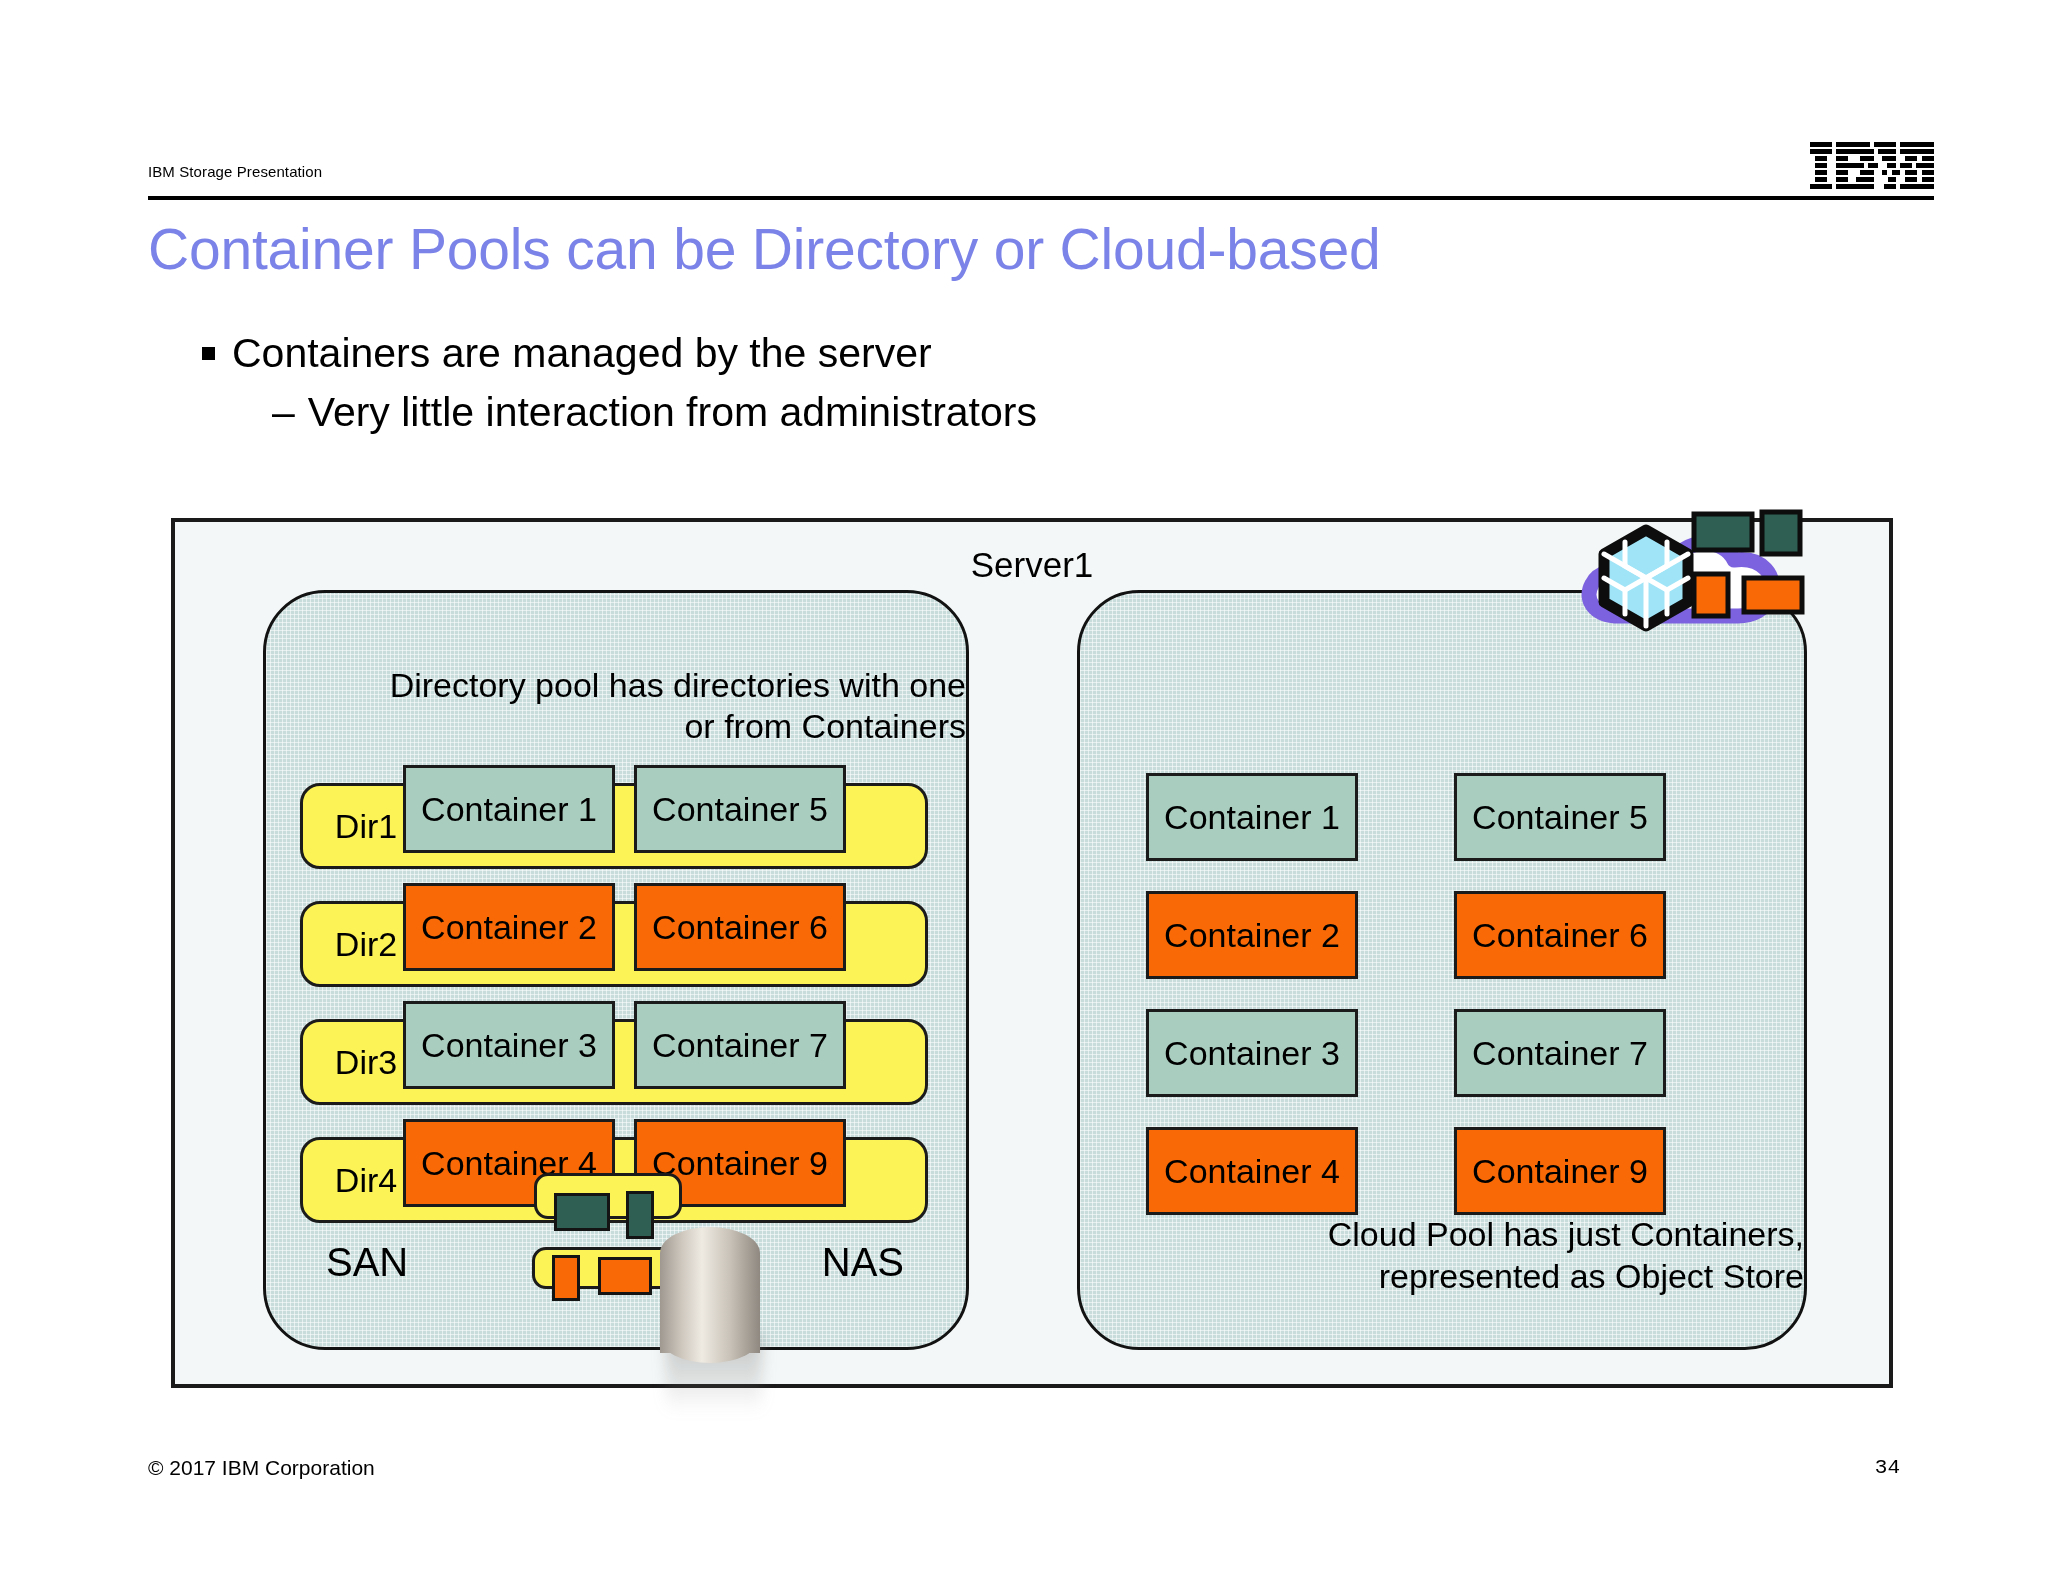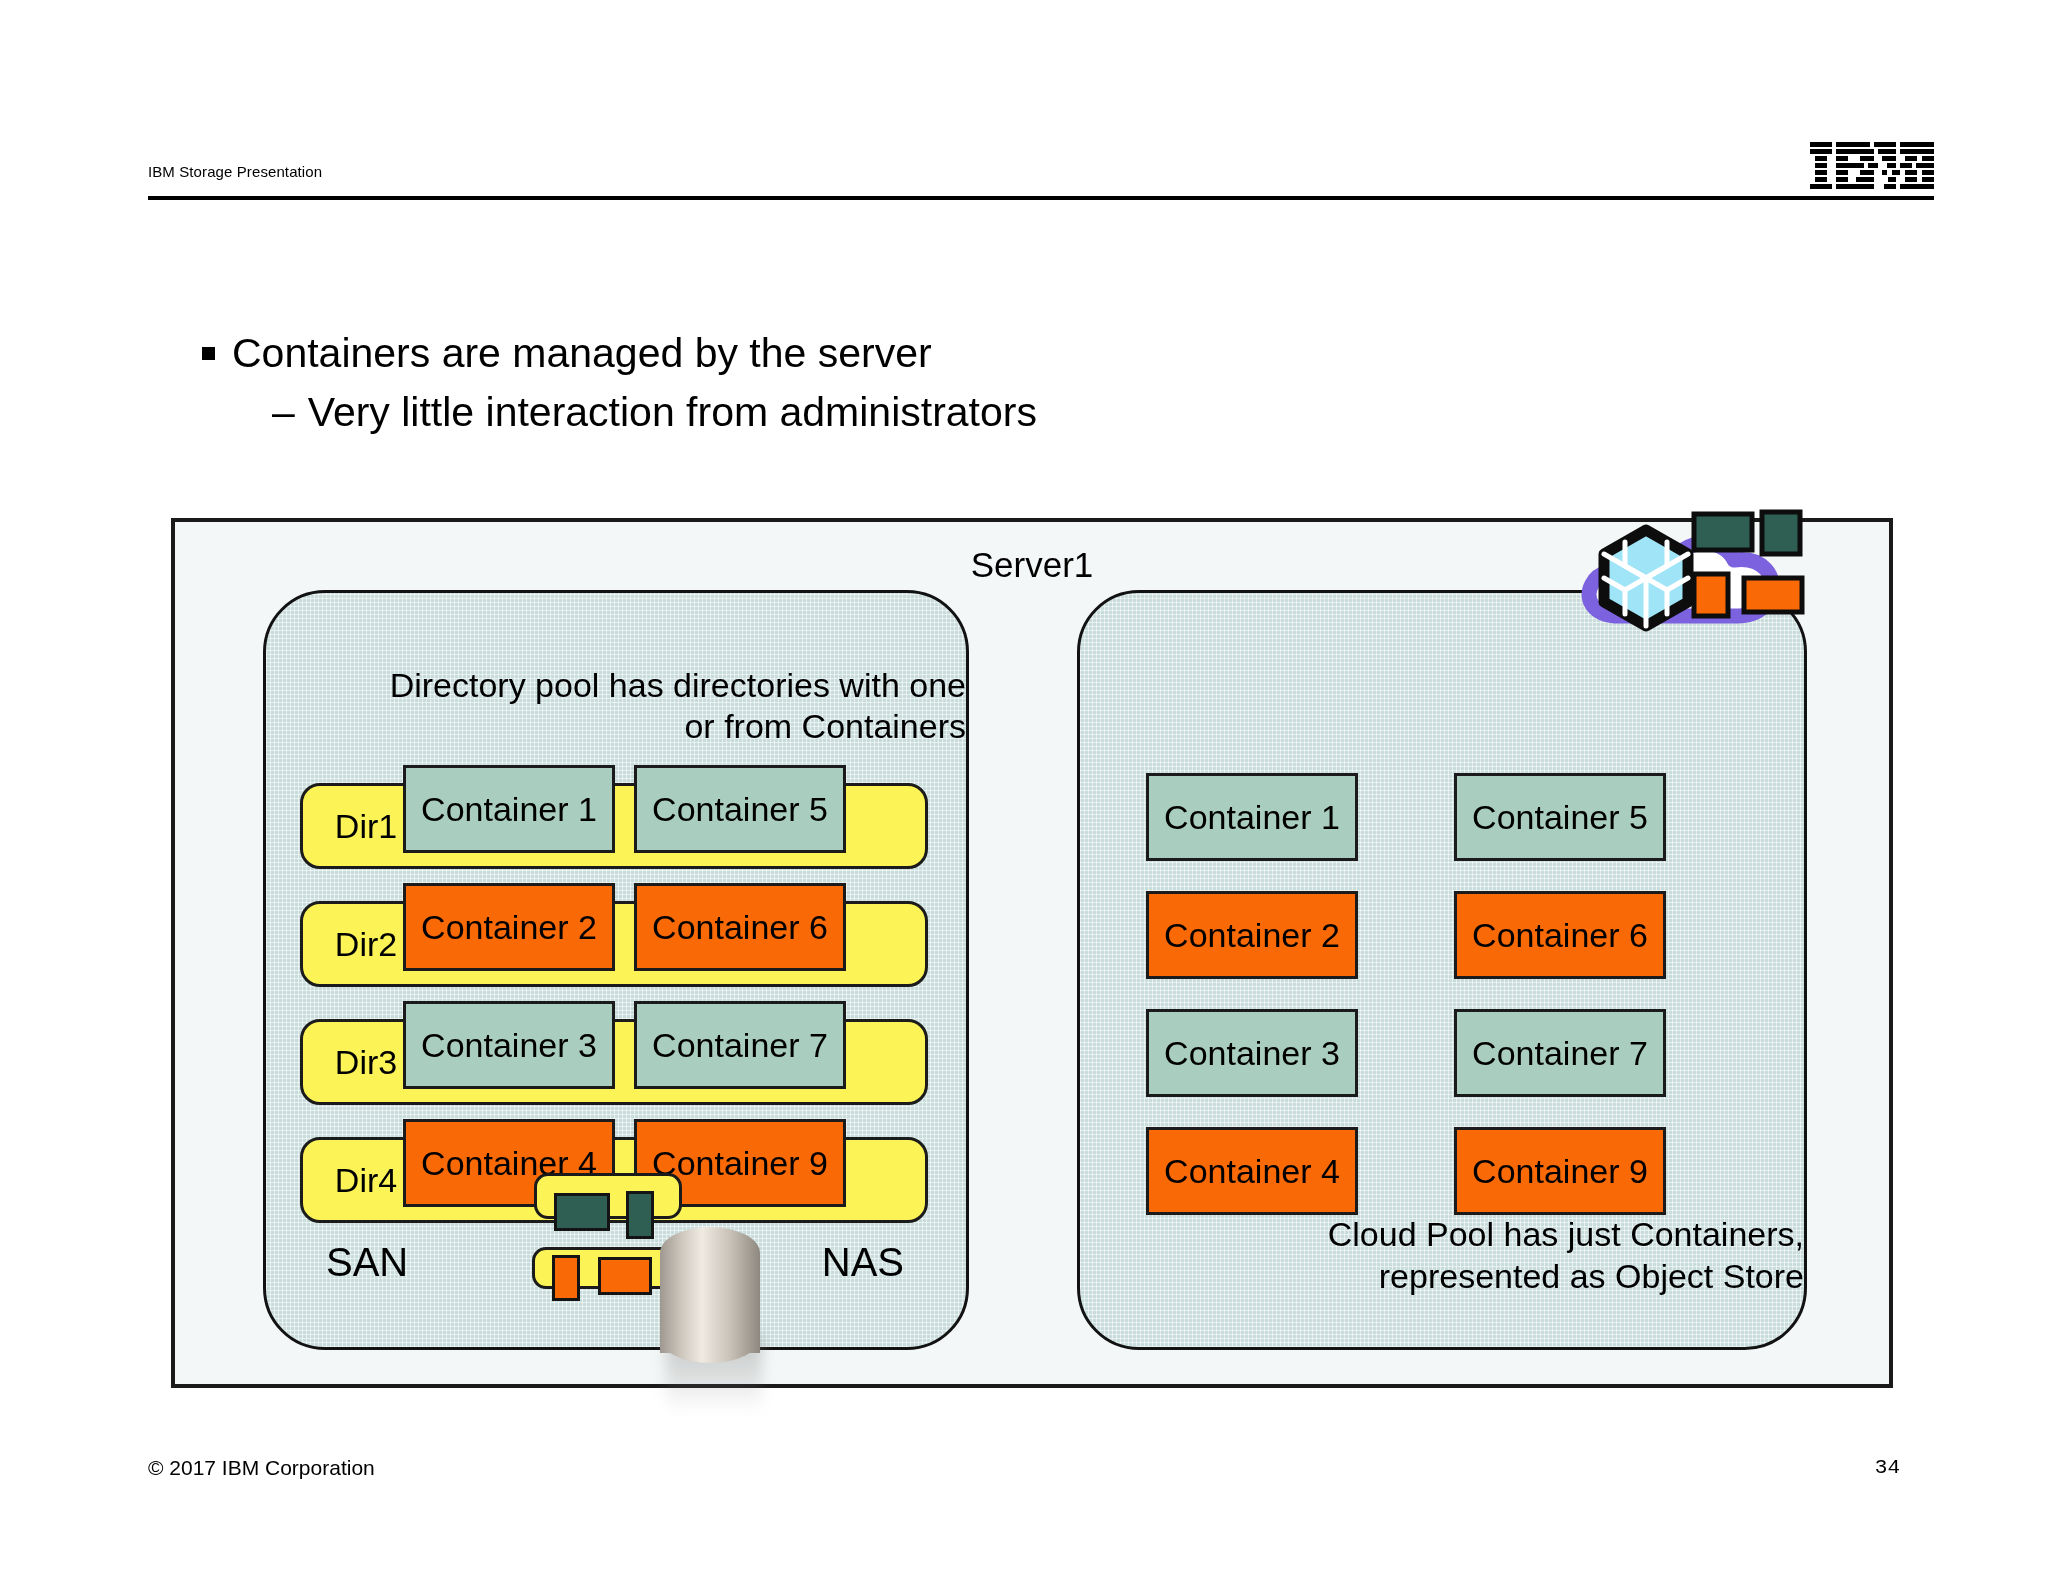--- a/index.html
+++ b/index.html
@@ -192,20 +192,21 @@
             <rect x="112" y="35" width="12" height="5"></rect>
           <rect x="0" y="42" width="22" height="5"></rect>
             <rect x="26" y="42" width="38" height="5"></rect>
             <rect x="74" y="42" width="12" height="5"></rect>
             <rect x="90" y="42" width="34" height="5"></rect>
         </g>
       </g>
     </svg>
   </div>
 
+  <div class="title">Container Pools can be Directory or Cloud-based</div>
 
   <div class="b1">
     <span class="sq"></span><span>Containers are managed by the server</span>
   </div>
   <div class="b2">
     <span class="dash">–</span><span>Very little interaction from administrators</span>
   </div>
 
   <div class="frame">
 

